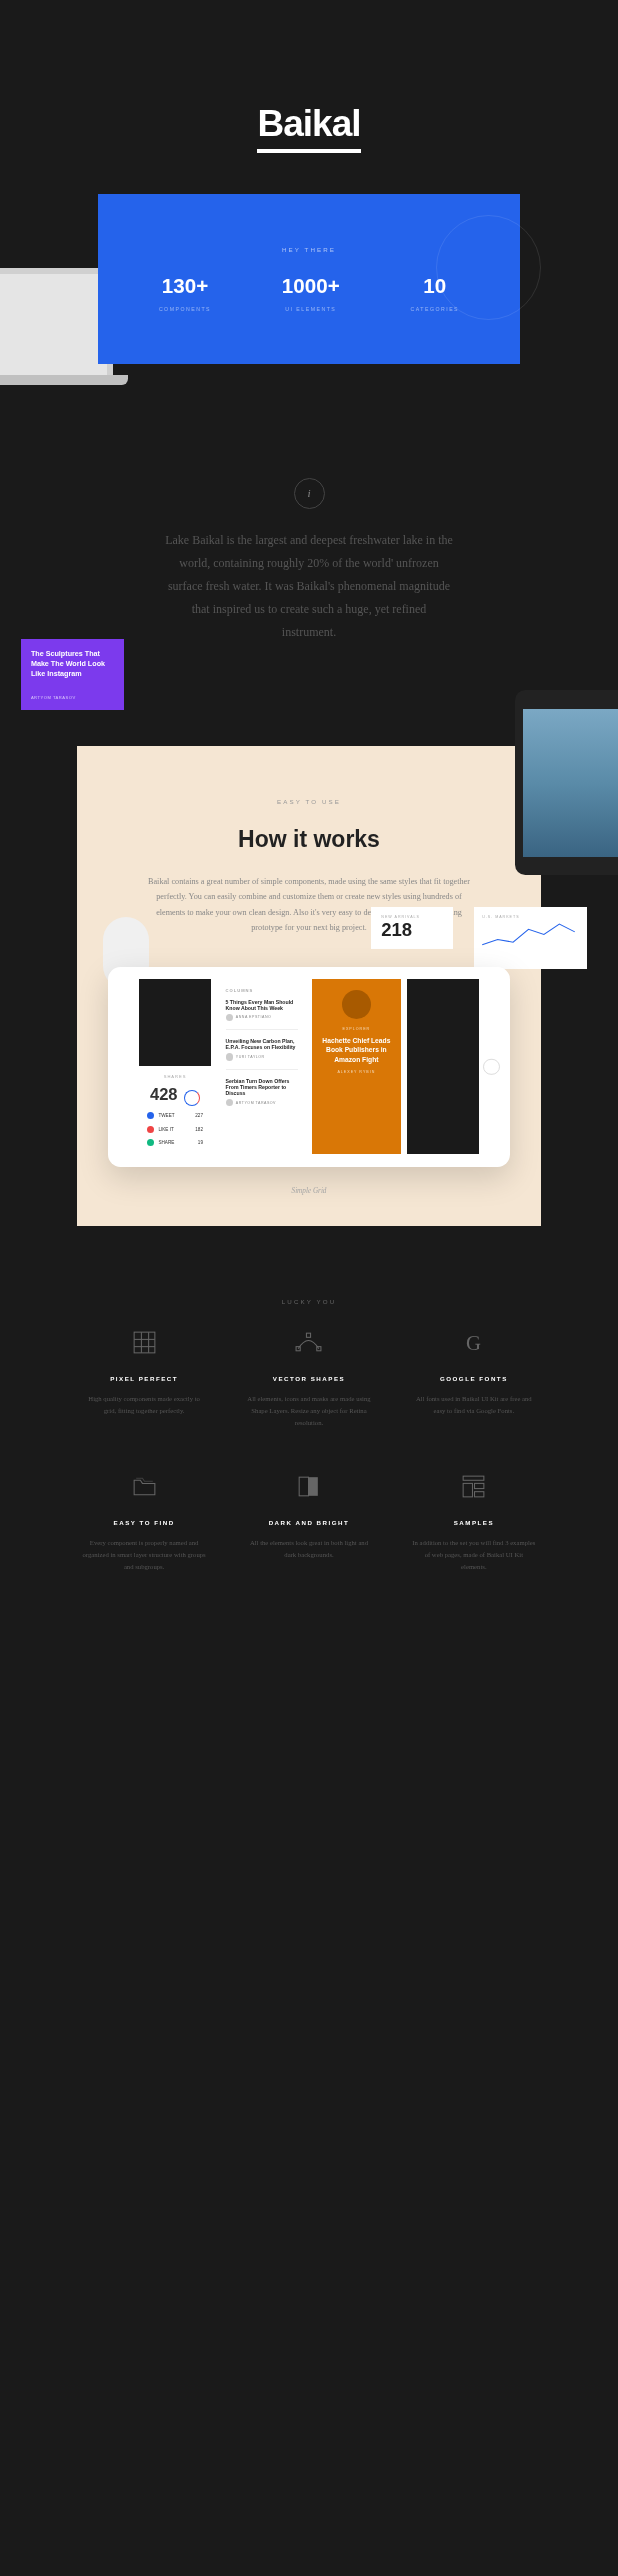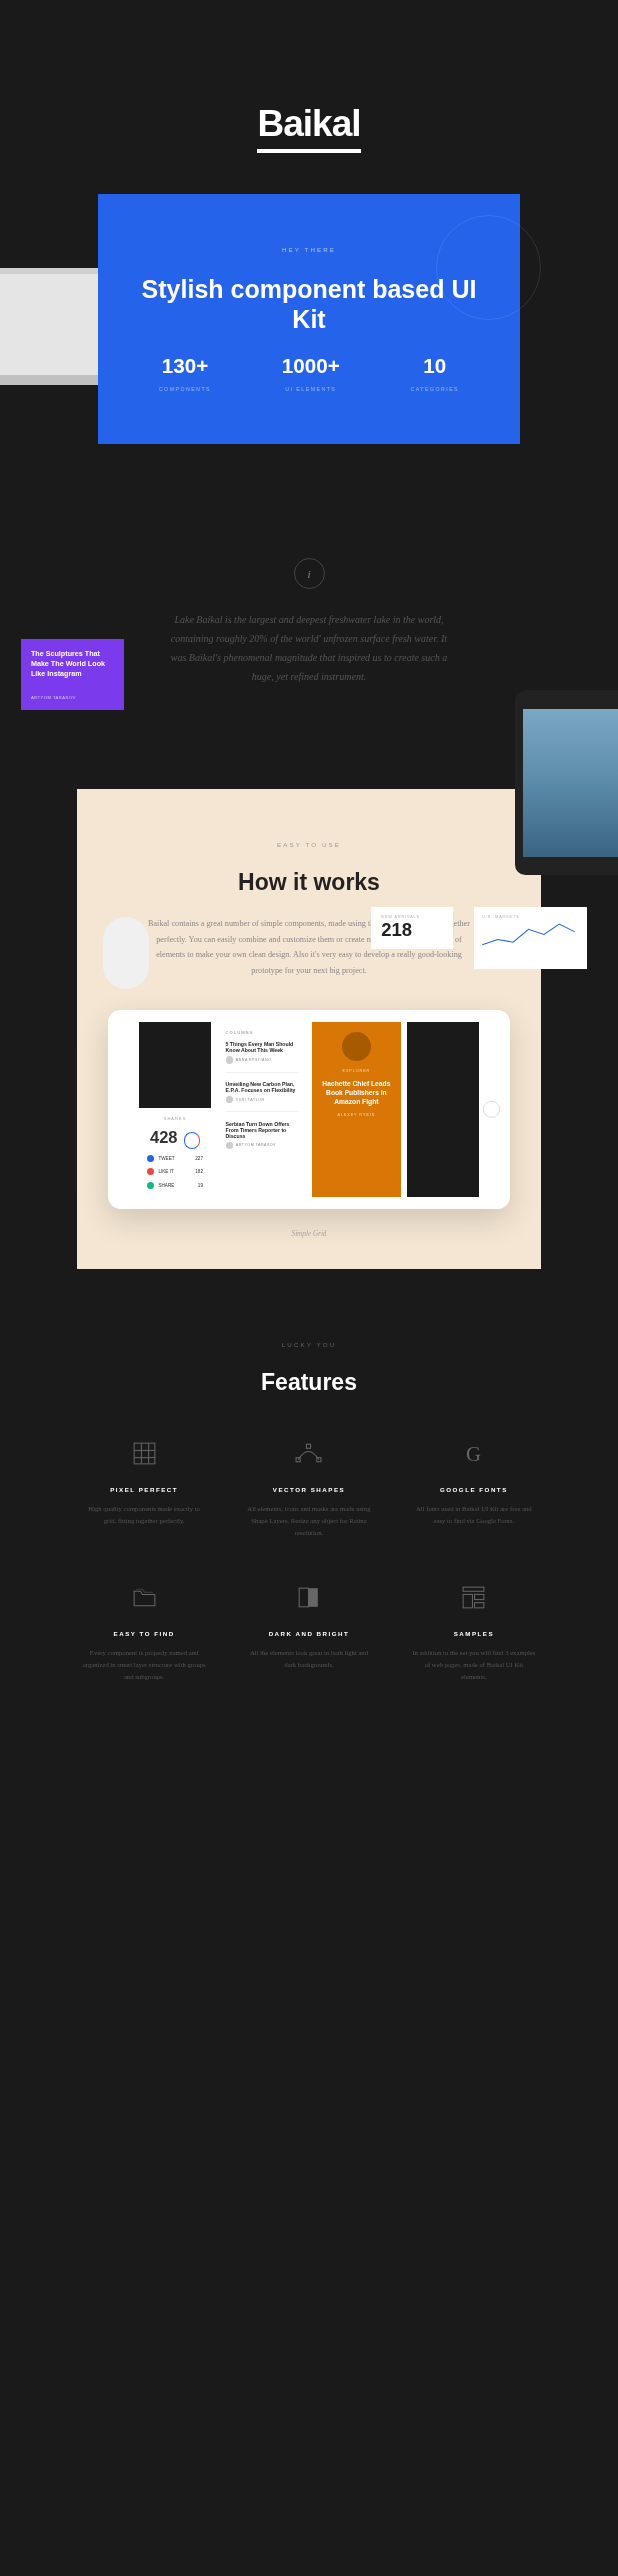--- a/index.html
+++ b/index.html
@@ -9,21 +9,21 @@
 .blue-card { background: #2563eb; margin: 41px auto 0; max-width: 422px; padding: 52px 41px; text-align: center; position: relative; }
 .blue-card::before { content: ''; position: absolute; top: 20.6px; right: -20.6px; width: 103px; height: 103px; border: 1px solid rgba(255,255,255,0.1); border-radius: 50%; }
 .eyebrow { text-transform: uppercase; letter-spacing: 2.1px; font-size: 6.2px; color: rgba(255,255,255,0.6); margin-bottom: 20.6px; }
 .blue-card h1 { font-size: 25px; font-weight: 700; line-height: 1.2; margin-bottom: 20.6px; }
 .blue-card p { font-size: 8.2px; line-height: 1.8; color: rgba(255,255,255,0.7); margin-bottom: 31px; font-family: Georgia, serif; }
 .stats { display: flex; justify-content: space-around; gap: 31px; }
 .stat-num { font-size: 20.6px; font-weight: 700; margin-bottom: 8.2px; }
 .stat-label { text-transform: uppercase; font-size: 5.2px; letter-spacing: 1.5px; color: rgba(255,255,255,0.5); }
 .info-section { text-align: center; padding: 62px 20.6px; max-width: 330px; margin: 0 auto; }
 .info-icon { width: 31px; height: 31px; border: 1px solid #444; border-radius: 50%; display: inline-flex; align-items: center; justify-content: center; font-style: italic; font-family: Georgia, serif; font-size: 11.3px; color: #888; margin-bottom: 20.6px; }
-.info-section p { color: #555; font-family: Georgia, serif; font-style: italic; line-height: 1.9; font-size: 10px; }
+.info-section p { color: #555; font-family: Georgia, serif; line-height: 1.9; font-size: 12px; }
 .beige-card { background: #f5e6d3; margin: 41px auto 0; max-width: 464px; padding: 52px 31px 31px; text-align: center; color: #333; }
 .beige-card .eyebrow { color: #999; }
 .beige-card h2 { font-size: 23px; font-weight: 700; margin-bottom: 20.6px; color: #222; }
 .beige-card > p { font-size: 8.2px; line-height: 1.9; color: #888; font-family: Georgia, serif; max-width: 330px; margin: 8px auto 31px; }
 .ipad-mock { background: #fff; border-radius: 12.4px; padding: 12.4px 31px; max-width: 402px; margin: 0 auto; box-shadow: 0 10.3px 31px rgba(0,0,0,0.15); position: relative; }
 .ipad-mock::after { content: ''; position: absolute; right: 10.3px; top: 50%; width: 14.4px; height: 14.4px; border: 1px solid #ddd; border-radius: 50%; transform: translateY(-50%); }
 .ipad-screen { display: flex; gap: 6.2px; height: 175px; }
 .dark-col { background: #1a1a1a; flex: 1; }
 .white-col { background: #fff; flex: 1; padding: 8.2px; font-size: 5.2px; text-align: left; }
 .shares-card { background: #fff; padding: 8.2px; }
@@ -70,21 +70,20 @@
 <body>
 
 <div class="wrapper">
 
 <div class="deco-laptop"></div>
 
 <section class="hero-section">
   <div class="logo">Baikal</div>
   <div class="blue-card">
     <div class="eyebrow">HEY THERE</div>
-    <h1>Stylish component based UI Kit</h1>
     <div class="stats">
       <div class="stat">
         <div class="stat-num">130+</div>
         <div class="stat-label">COMPONENTS</div>
       </div>
       <div class="stat">
         <div class="stat-num">1000+</div>
         <div class="stat-label">UI ELEMENTS</div>
       </div>
       <div class="stat">
@@ -181,21 +180,20 @@
         </div>
         <div class="dark-col"></div>
       </div>
     </div>
     <div class="caption">Simple Grid</div>
   </div>
 </section>
 
 <section class="features-section">
   <div class="eyebrow">LUCKY YOU</div>
-  <h2>Features</h2>
   <div class="features-grid">
     <div class="feature-item">
       <div class="feature-icon">
             <svg viewBox="0 0 56 56">
               <rect x="8" y="8" width="40" height="40"></rect>
               <line x1="8" y1="22" x2="48" y2="22"></line>
               <line x1="8" y1="36" x2="48" y2="36"></line>
               <line x1="22" y1="8" x2="22" y2="48"></line>
               <line x1="36" y1="8" x2="36" y2="48"></line>
             </svg>

